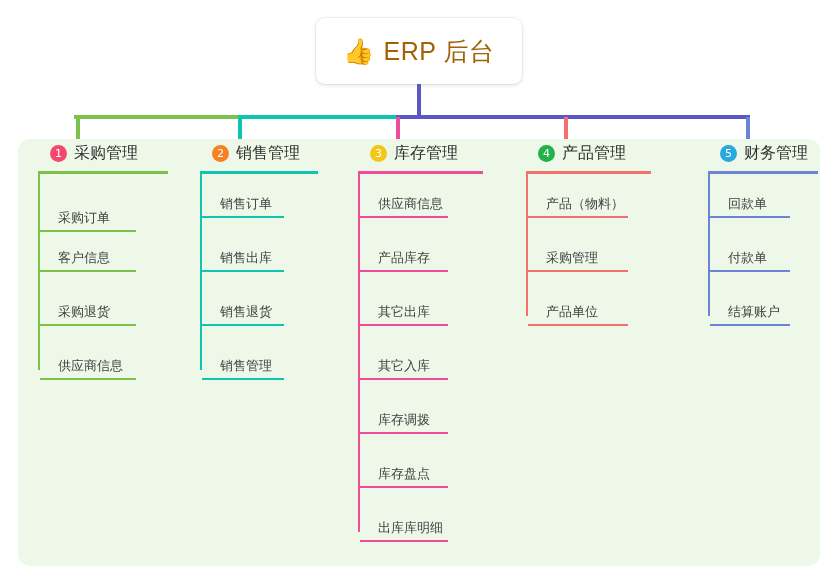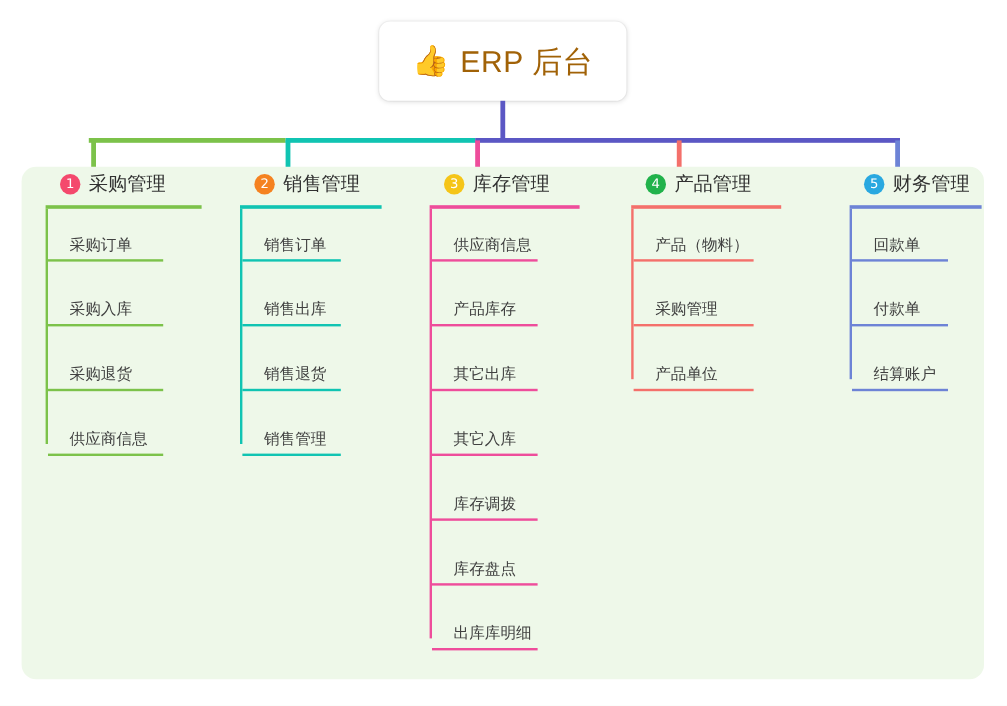--- a/index.html
+++ b/index.html
@@ -168,26 +168,26 @@
 
 <div id="panel">
   <div id="columns-host">
       <div class="column" style="left: 20px;">
         <div class="col-header">
           <span class="badge" style="background: rgb(244, 73, 109);">1</span>
           <span class="col-title">采购管理</span>
         </div>
         <div class="col-rule" style="top: 32px; width: 130px; background: rgb(124, 194, 74);"></div>
         <div class="spine" style="top: 35px; left: 0px; height: 196px; background: rgb(124, 194, 74);"></div>
-        <div class="leaf" style="top: 47px; height: 32px; width: 106px;">
+        <div class="leaf" style="top: 61px; height: 32px; width: 106px;">
           <span class="leaf-label">采购订单</span>
           <div class="leaf-rule" style="width: 96px; background: rgb(124, 194, 74);"></div>
         </div>
         <div class="leaf" style="top: 101px; height: 32px; width: 106px;">
-          <span class="leaf-label">采购入库</span>
+          <span class="leaf-label">客户信息</span>
           <div class="leaf-rule" style="width: 96px; background: rgb(124, 194, 74);"></div>
         </div>
         <div class="leaf" style="top: 155px; height: 32px; width: 106px;">
           <span class="leaf-label">采购退货</span>
           <div class="leaf-rule" style="width: 96px; background: rgb(124, 194, 74);"></div>
         </div>
         <div class="leaf" style="top: 209px; height: 32px; width: 106px;">
           <span class="leaf-label">供应商信息</span>
           <div class="leaf-rule" style="width: 96px; background: rgb(124, 194, 74);"></div>
         </div>

